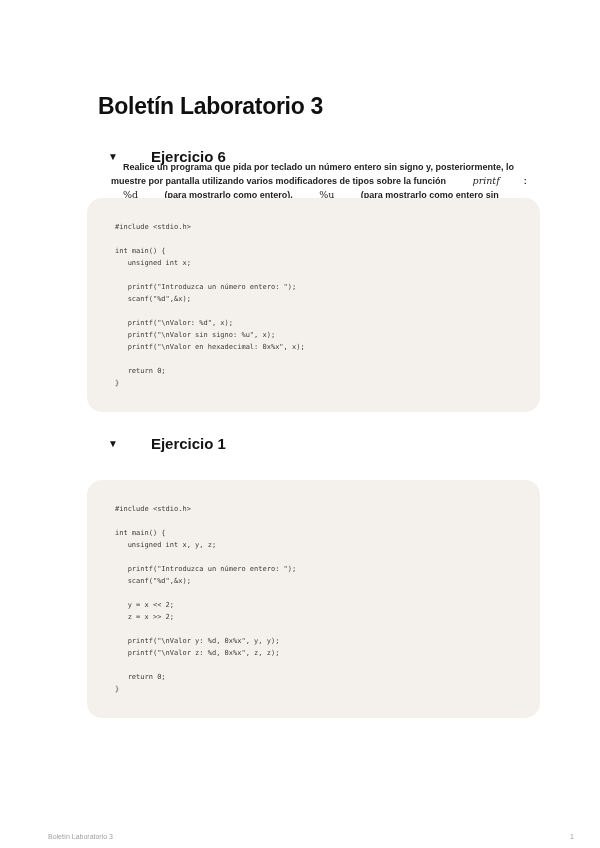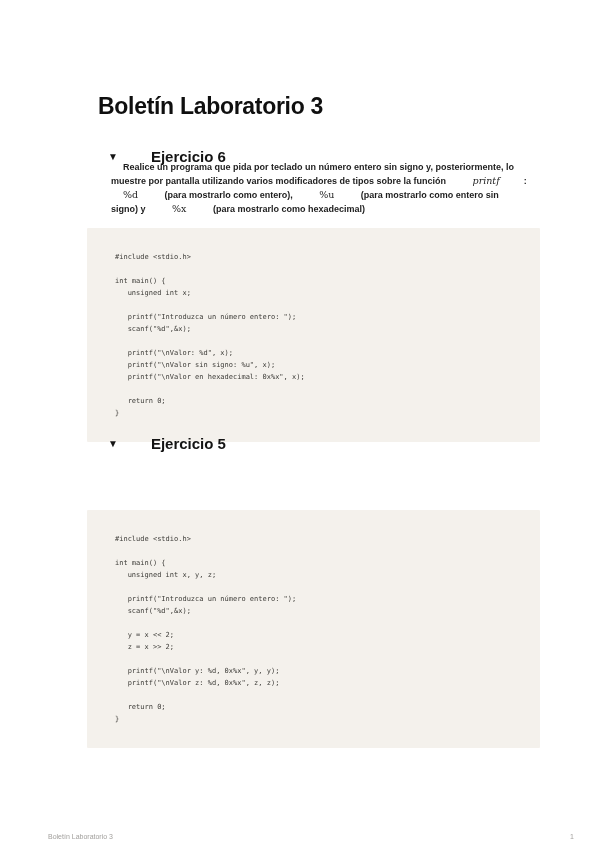--- a/index.html
+++ b/index.html
@@ -26,21 +26,21 @@
     position:absolute; left:87px; width:441px;
     font-size:9px; font-weight:600; line-height:13px; color:#1d1d1d;
   }
   .math {
     font-family:"DejaVu Serif", serif; font-weight:400; font-size:9.5px;text-align:center;
   }
   .math.italic { font-style:italic; }
 
   .codeblock {
     position:absolute; left:75px; width:453px;
-    background:#f4f1ec; border-radius:1px; padding:11px 16px 11px 16px;margin-top:30px;
+    background:#f4f1ec; border-radius:15px; padding:11px 16px 11px 16px;
   }
   .codeblock pre {
     font-family:"DejaVu Sans Mono", monospace;
     font-size:7px; line-height:12px; color:#3d3c38; white-space:pre;
   }
 
   .footer-left {
     position:absolute; left:24px; top:809px;
     font-size:7px; color:#a2a09d;
   }
@@ -75,21 +75,21 @@
    printf("\nValor: %d", x);
    printf("\nValor sin signo: %u", x);
    printf("\nValor en hexadecimal: 0x%x", x);
 
    return 0;
 }</pre>
   </div>
 
   <div class="toggle-heading" style="top:399px">
     <span class="toggle-icon">▼</span>
-    <span class="toggle-label">Ejercicio 5</span>
+    <span class="toggle-label">Ejercicio 1</span>
   </div>
 
 
   <div class="codeblock" style="top:468px">
     <pre>#include &lt;stdio.h&gt;
 
 int main() {
    unsigned int x, y, z;
 
    printf("Introduzca un número entero: ");

